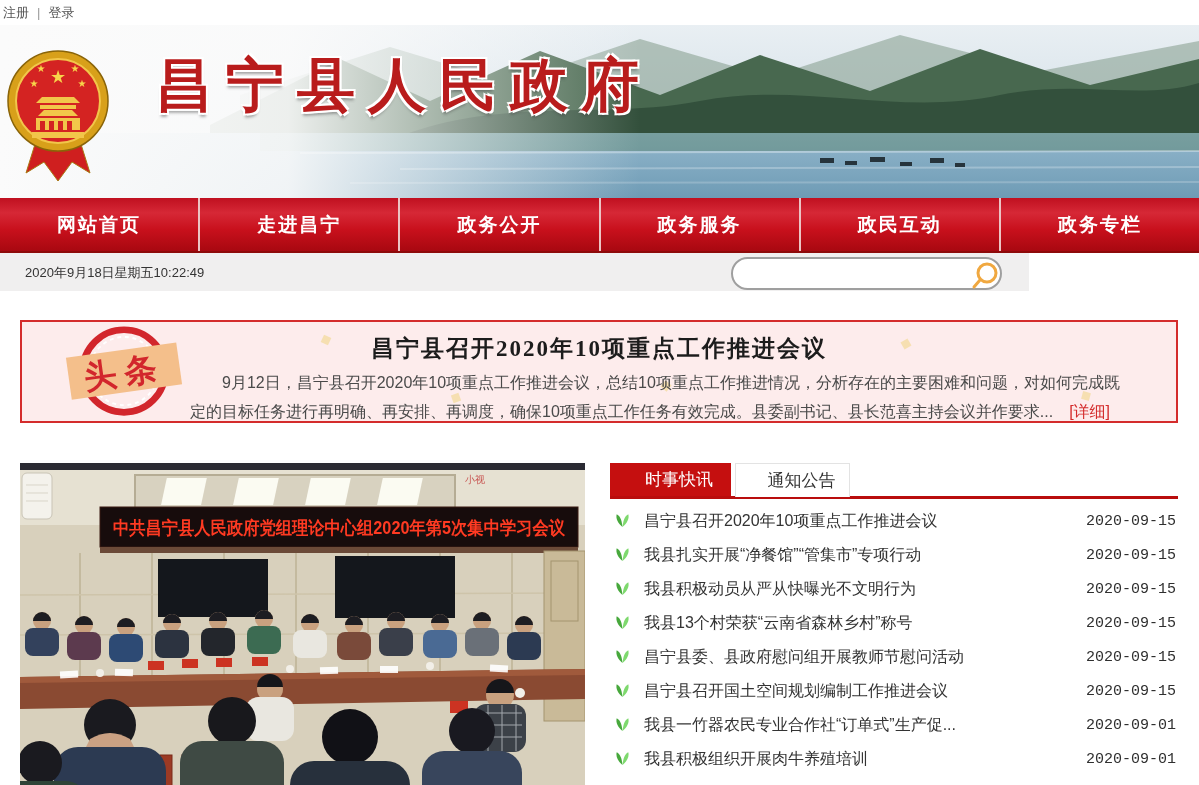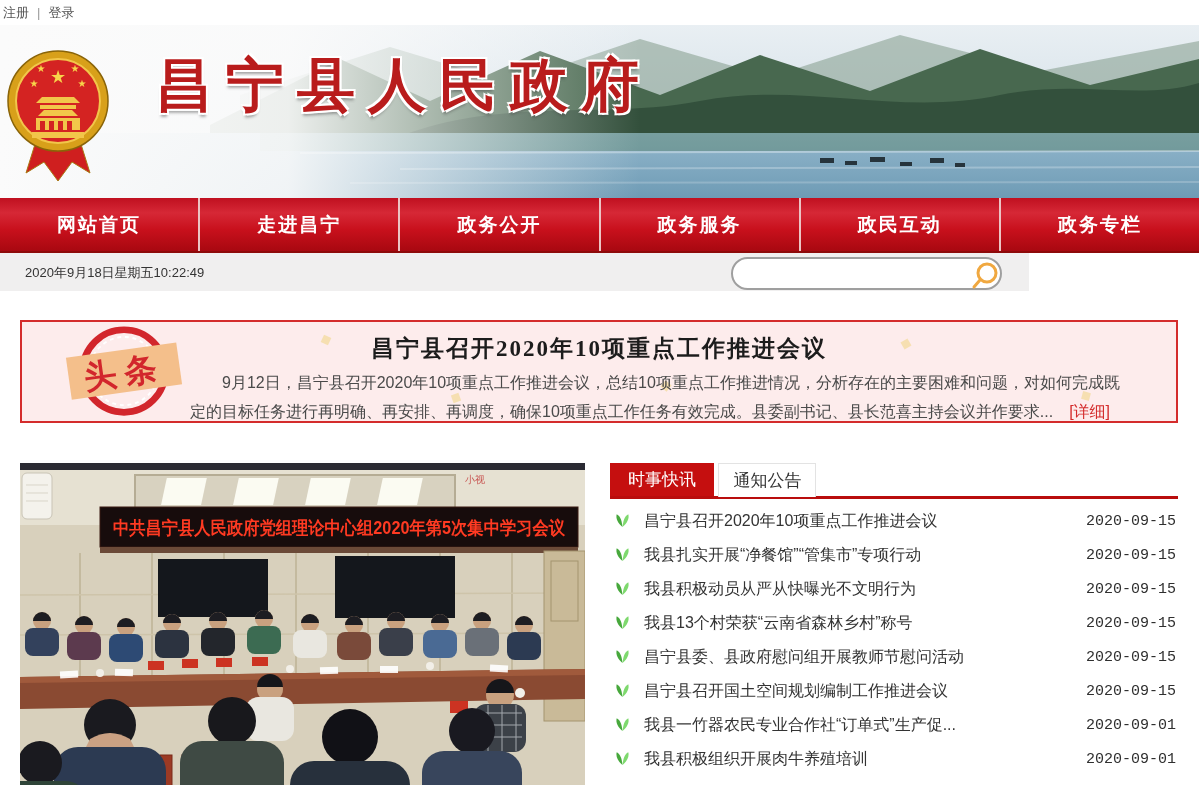--- a/index.html
+++ b/index.html
@@ -55,21 +55,21 @@
       font-size:23px;letter-spacing:2px;color:#1c1c1c;}
   .headline-body{position:absolute;left:168px;top:46px;width:938px;
       font-size:16px;line-height:29px;color:#4a4a4a;text-indent:2em;}
   .more-link{color:#d42c2c;text-decoration:none;margin-left:16px;cursor:pointer;}
 
   
   .photo-wrap{position:absolute;left:20px;top:463px;width:565px;height:322px;overflow:hidden;}
   .news{position:absolute;left:610px;top:463px;width:568px;height:322px;}
   .tabs{position:relative;height:33px;border-bottom:3px solid #b90d0d;}
   .tab{display:inline-flex;height:33px;align-items:center;justify-content:center;
-       font-size:17px;cursor:pointer;vertical-align:top;}
+       font-size:17px;cursor:pointer;vertical-align:top;padding-left:17px;}
   .tab.active{width:104px;background:#c50f0f;color:#fff;}
   .tab.inactive{width:96px;background:#fff;color:#333;border:1px solid #e3e3e3;border-bottom:none;}
   .news-list{margin-top:5px;}
   .news-row{height:34px;display:flex;align-items:center;}
   .news-row .leaf{width:17px;height:17px;flex:0 0 17px;margin-left:4px;}
   .news-row .title{flex:1;margin-left:13px;font-size:16px;color:#333;white-space:nowrap;
        overflow:hidden;cursor:pointer;}
   .news-row .date{font-family:Liberation Mono, monospace;
        font-size:15px;color:#2f2f2f;margin-right:2px;}
   .hidden-defs{position:absolute;width:0;height:0;overflow:hidden;}

